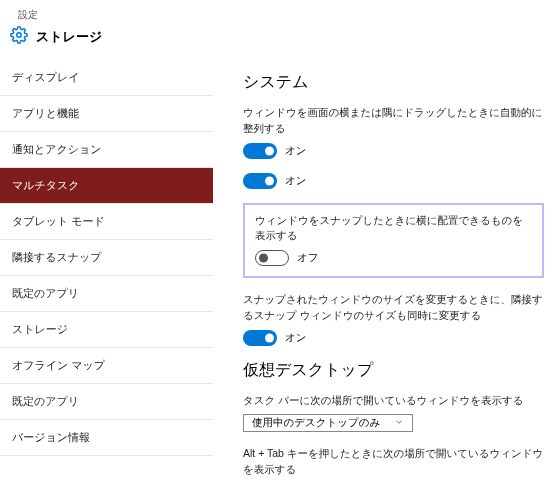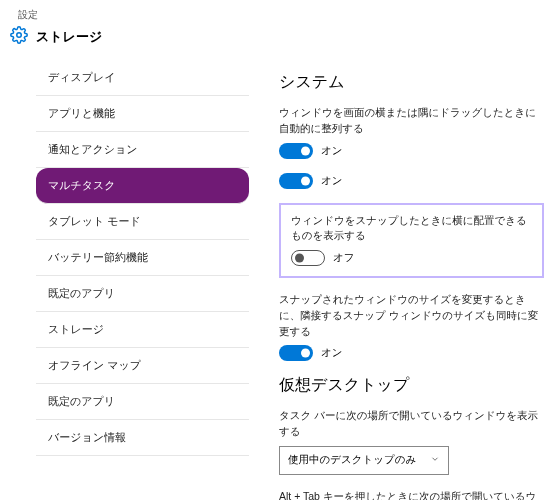--- a/index.html
+++ b/index.html
@@ -2,39 +2,39 @@
 <html><head>
 <meta charset="utf-8">
 <style>
   * { box-sizing: border-box; margin: 0; padding: 0; }
   html, body { width: 560px; height: 500px; font-family: "Yu Gothic UI", "Meiryo", sans-serif; background: #fff; overflow: hidden; }
   .header { height: 60px; padding: 8px 10px 0 10px; }
   .window-title { font-size: 10px; color: #555; padding-left: 8px; }
   .page-row { display: flex; align-items: center; margin-top: 4px; }
   .gear { width: 18px; height: 18px; margin-right: 8px; color: #0078d7; }
   .page-title { font-size: 13px; font-weight: 600; }
-  .body { display: flex; height: calc(500px - 60px); margin-left: 36px; }
+  .body { display: flex; height: calc(500px - 60px); }
   .sidebar { width: 213px; border-right: none; }
   .side-item { font-size: 11px; padding: 10px 12px; border-bottom: 1px solid #e6e6e6; cursor: pointer; color: #222; }
-  .side-item.selected { background: #701a75; color: #fff; border-radius: 12px; }
+  .side-item.selected { background: #7f1d1d; color: #fff; }
   .main { flex: 1; padding: 6px 16px 0 30px; overflow: hidden; }
   .section-title { font-size: 16px; margin: 6px 0 12px 0; }
   .option { margin-bottom: 14px; }
   .opt-label { font-size: 10.5px; line-height: 1.5; color: #222; margin-bottom: 6px; }
   .toggle-row { display: flex; align-items: center; gap: 8px; }
   .toggle { width: 34px; height: 16px; border-radius: 8px; position: relative; cursor: pointer; }
   .toggle.on { background: #0078d7; }
   .toggle.off { background: #fff; border: 1.5px solid #555; }
   .knob { width: 9px; height: 9px; border-radius: 50%; position: absolute; top: 50%; transform: translateY(-50%); }
   .toggle.on .knob { background: #fff; right: 3px; }
   .toggle.off .knob { background: #555; left: 3px; }
   .toggle-state { font-size: 10.5px; text-align: center; }
   .highlight-box { border: 2px solid #c4b5fd; padding: 8px 10px 10px 10px; margin-bottom: 14px; }
   .highlight-box .opt-label { margin-bottom: 6px; }
-  .dropdown { width: 170px; height: 29px; border: 1.5px solid #888; background: #fff; display: flex; align-items: center; justify-content: space-between; padding: 0 8px; font-size: 10.5px; cursor: pointer; margin-top: 4px; }
+  .dropdown { width: 170px; height: 18px; border: 1.5px solid #888; background: #fff; display: flex; align-items: center; justify-content: space-between; padding: 0 8px; font-size: 10.5px; cursor: pointer; margin-top: 4px; }
   .chev { width: 10px; height: 10px; }
 </style>
 </head>
 <body>
 
 <div class="header">
   <div class="window-title">設定</div>
   <div class="page-row">
     <span>
       <svg class="gear" viewBox="0 0 24 24" fill="none" stroke="currentColor" stroke-width="2">
@@ -46,21 +46,21 @@
   </div>
 </div>
 
 <div class="body">
   <div class="sidebar" id="sidebar">
       <div class="side-item">ディスプレイ</div>
       <div class="side-item">アプリと機能</div>
       <div class="side-item">通知とアクション</div>
       <div class="side-item selected">マルチタスク</div>
       <div class="side-item">タブレット モード</div>
-      <div class="side-item">バッテリー節約機能</div>
+      <div class="side-item">隣接するスナップ</div>
       <div class="side-item">既定のアプリ</div>
       <div class="side-item">ストレージ</div>
       <div class="side-item">オフライン マップ</div>
       <div class="side-item">既定のアプリ</div>
       <div class="side-item">バージョン情報</div>
     </div>
 
   <div class="main">
     <div class="section-title">システム</div>
 

